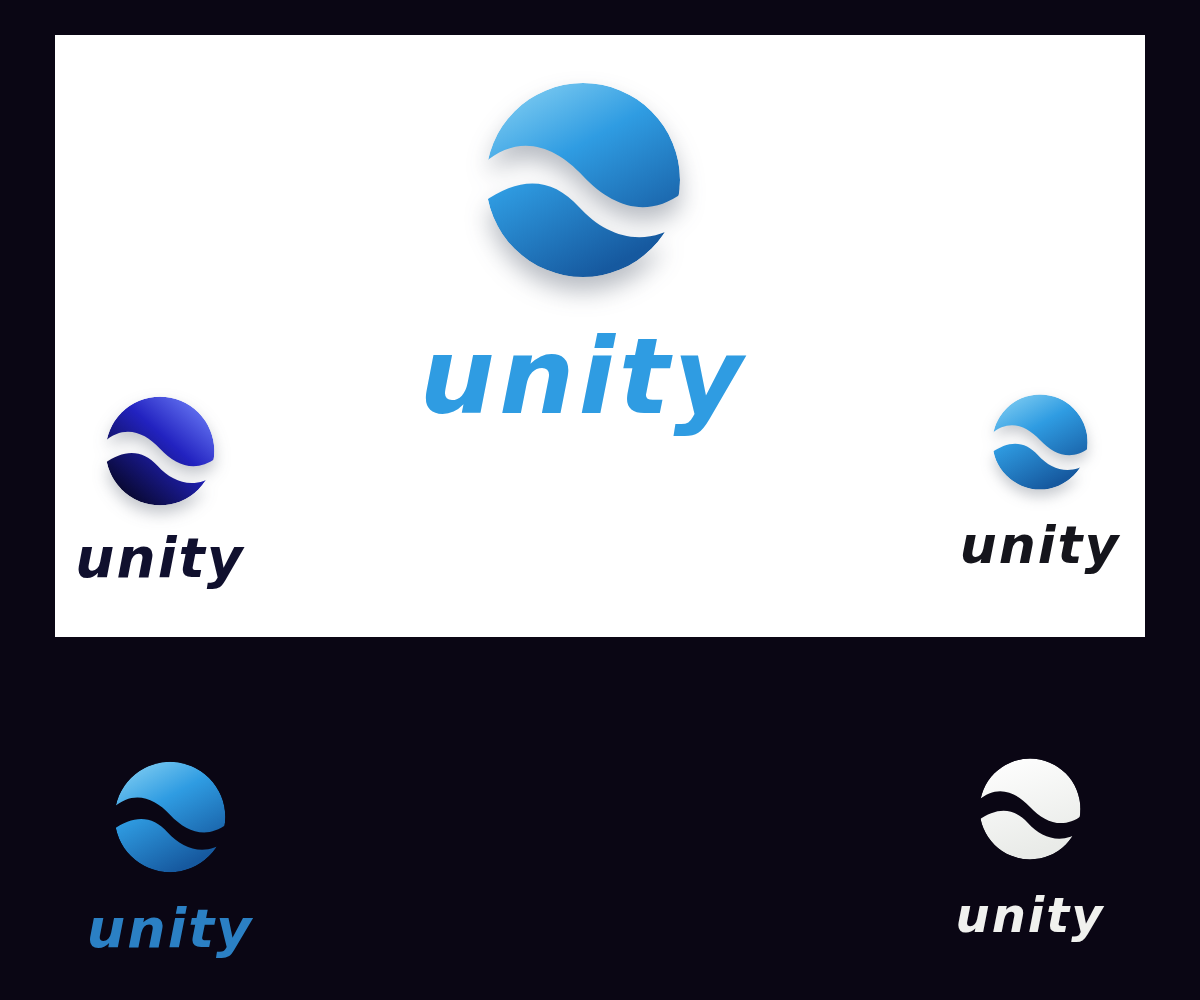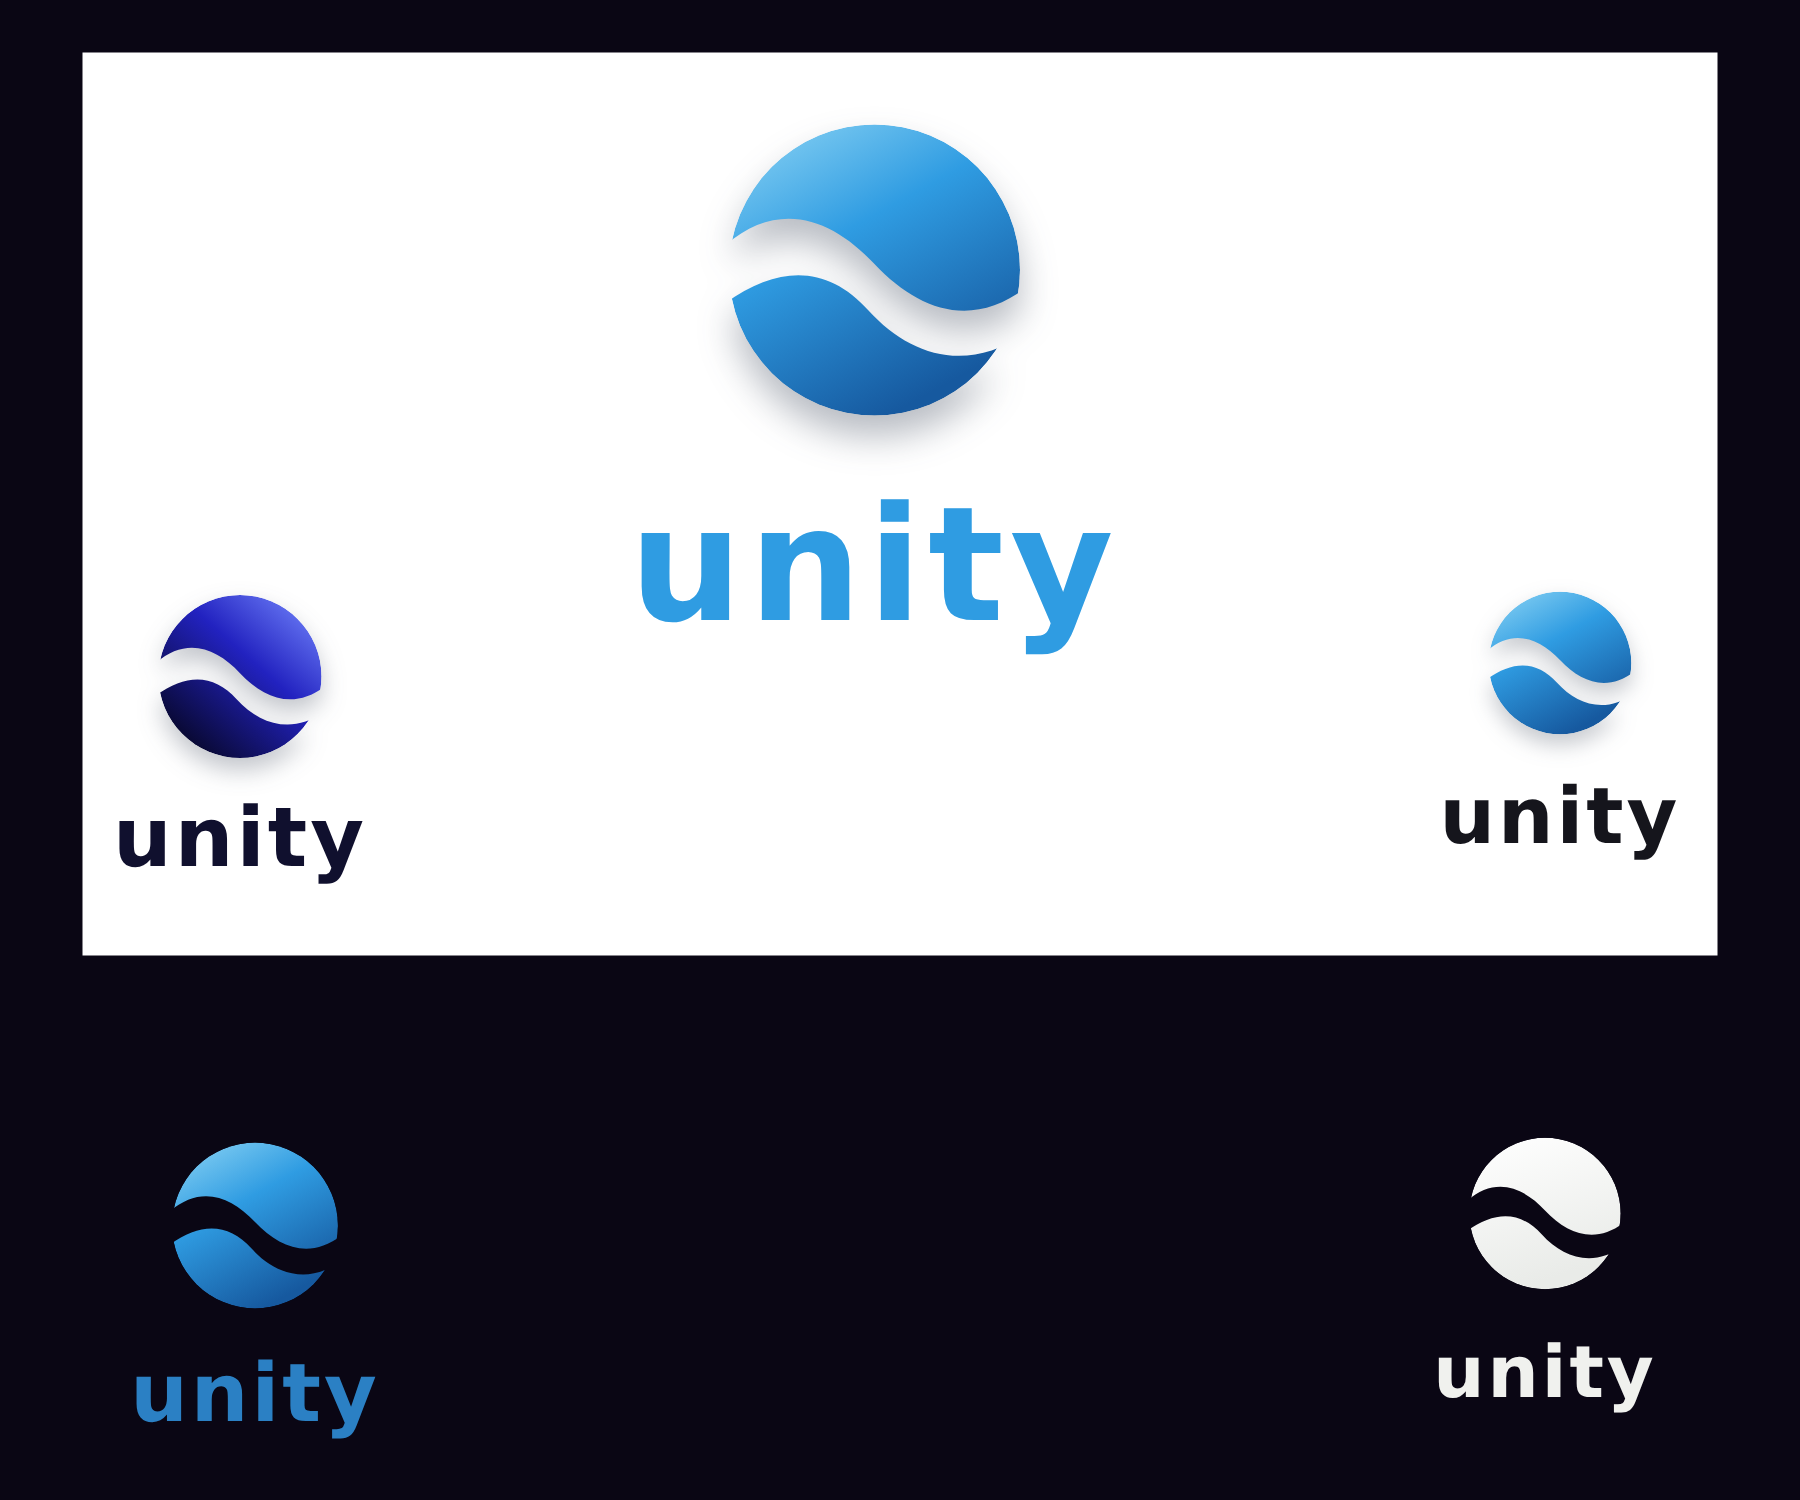--- a/index.html
+++ b/index.html
@@ -21,20 +21,21 @@
     top: 35px;
     width: 1090px;
     height: 602px;
     background: #ffffff;
   }
   .lockup {
     position: absolute;
     display: flex;
     flex-direction: column;
     align-items: center;
+    font-style: italic;
   }
   .mark { display: block; }
   .wordmark {
     font-weight: bold;
     line-height: 1;
     white-space: nowrap;
     user-select: none;
   }
 
   

